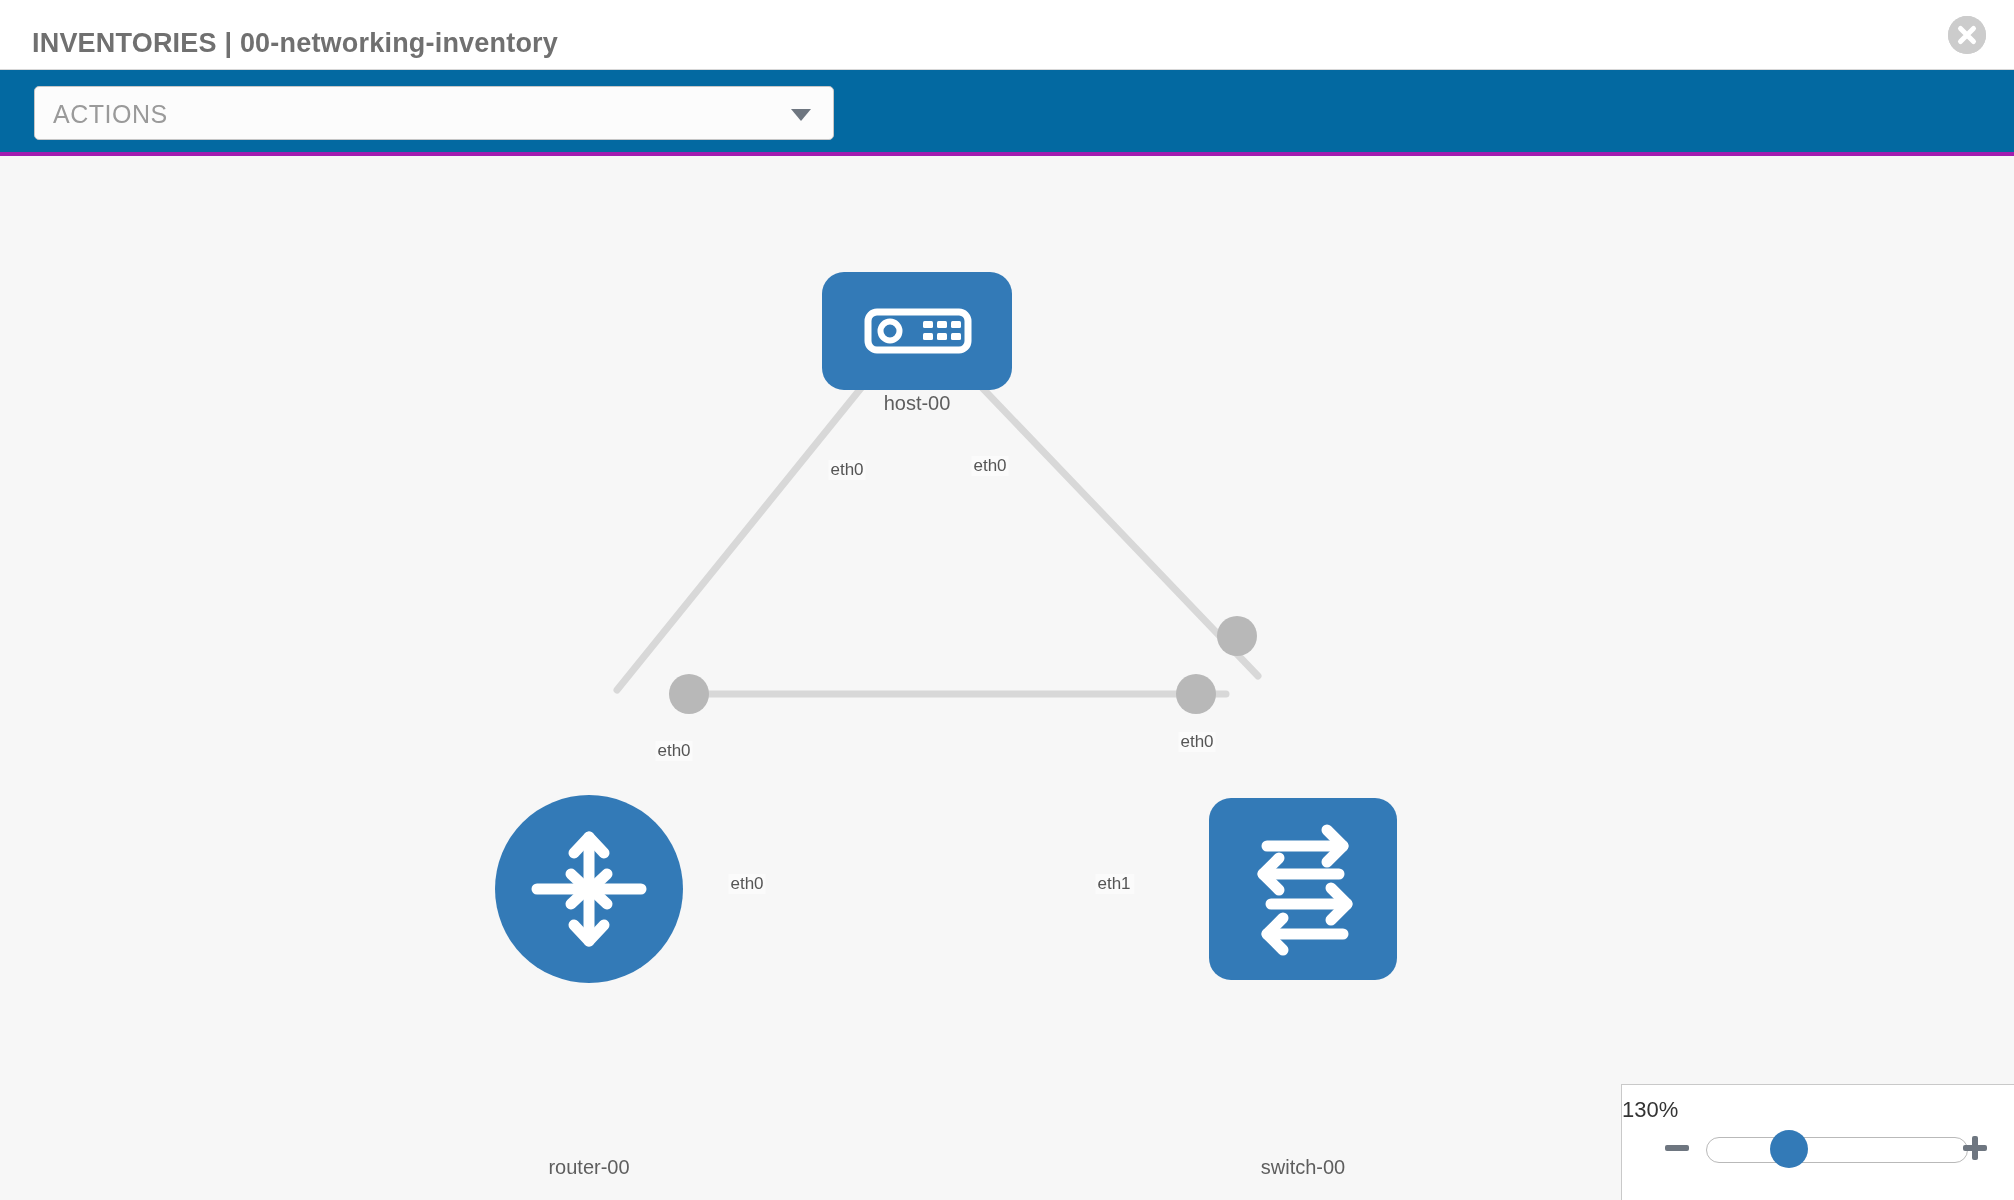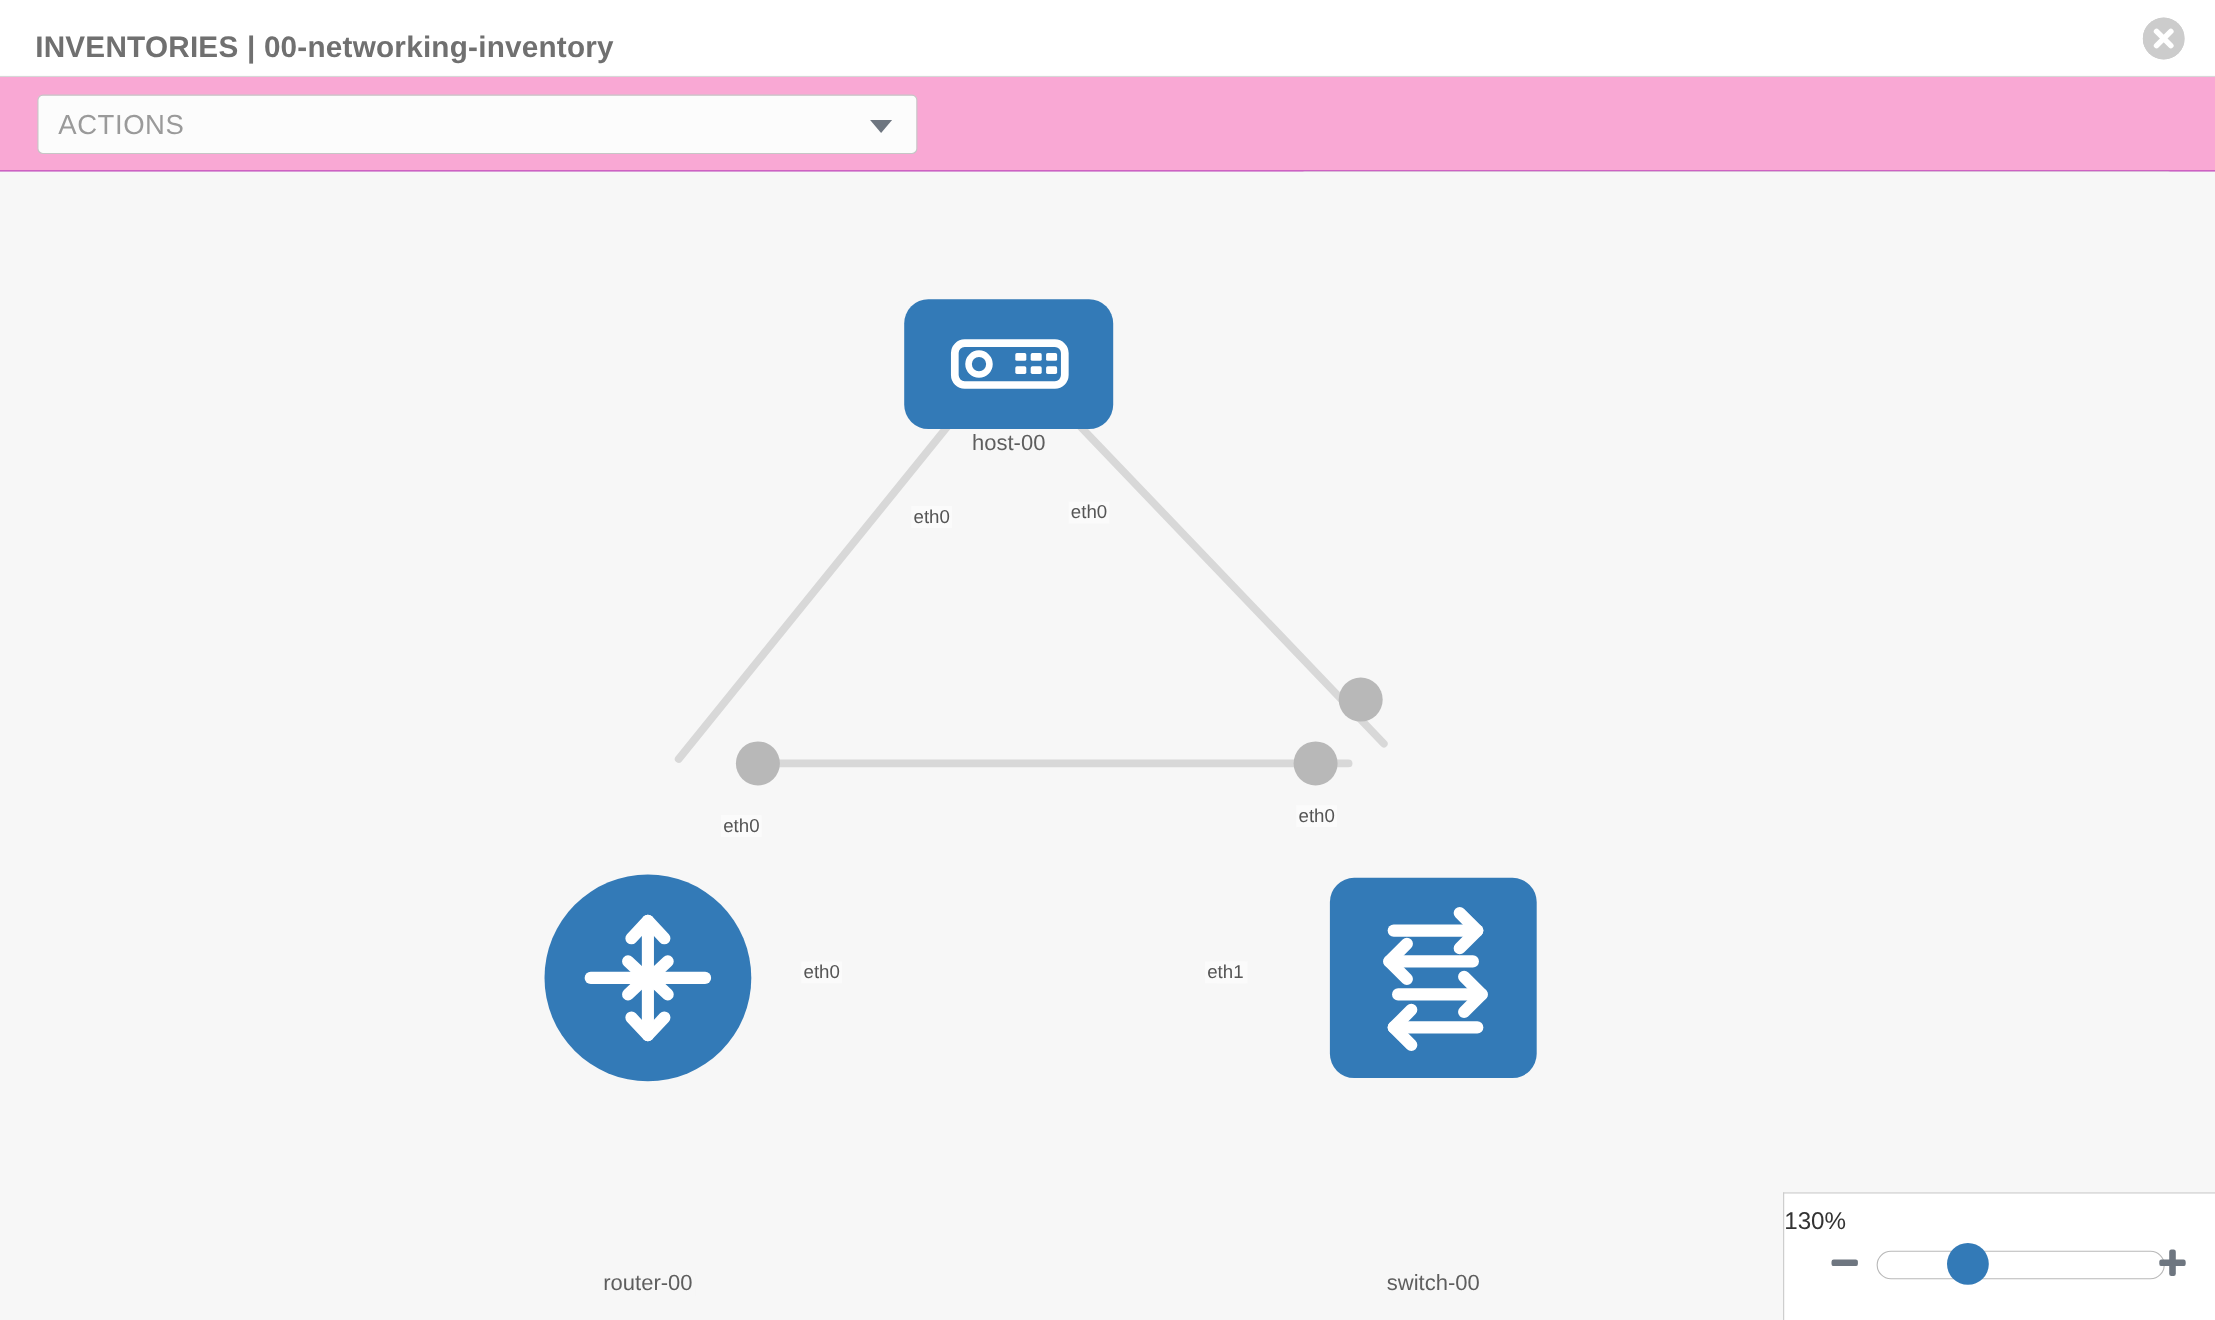--- a/index.html
+++ b/index.html
@@ -51,22 +51,22 @@
     cursor: pointer;
   }
   .close-btn svg { display:block; }
 
   
   .toolbar {
     position: absolute;
     left: 0; top: 70px;
     width: 2014px;
     height: 86px;
-    background: #f9a8d4;
-    border-bottom: 1px solid #a21caf;
+    background: #0369a1;
+    border-bottom: 4px solid #a21caf;
     box-sizing: border-box;
   }
   .actions-select {
     position: absolute;
     left: 34px;
     top: 16px;
     width: 800px;
     height: 54px;
     background: #fcfcfc;
     border: 1px solid #c6c6c6;

